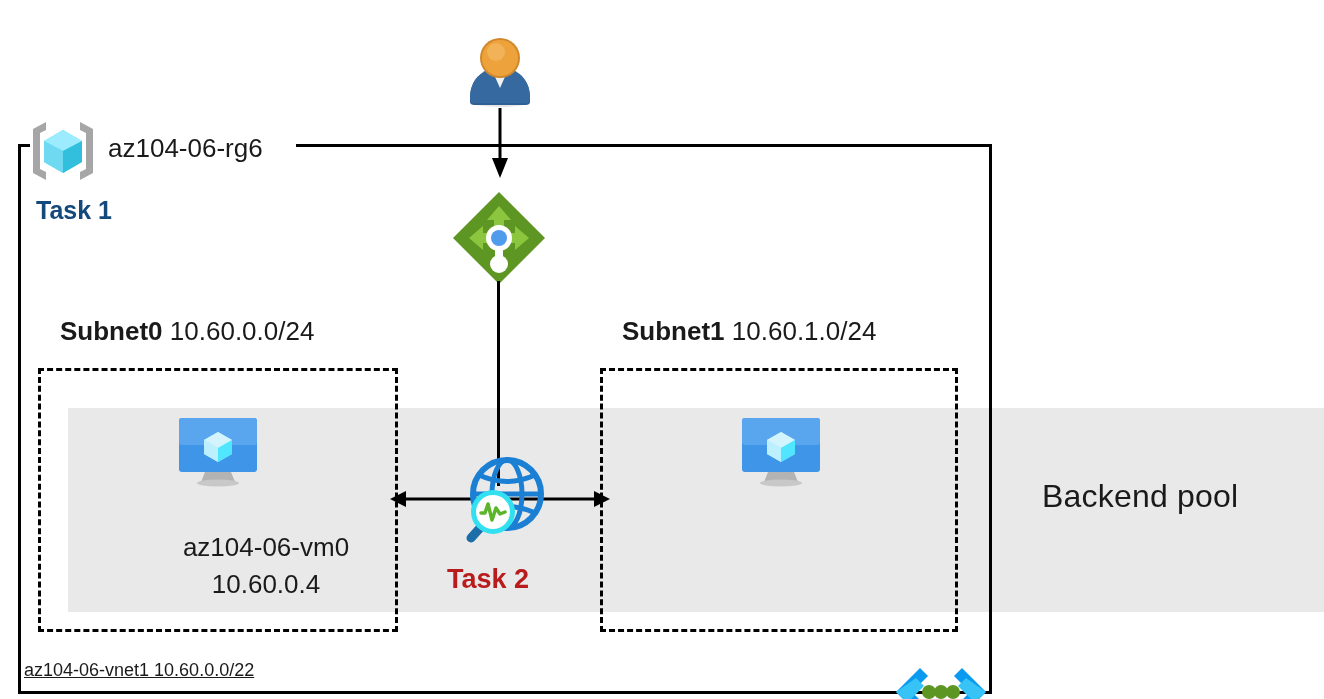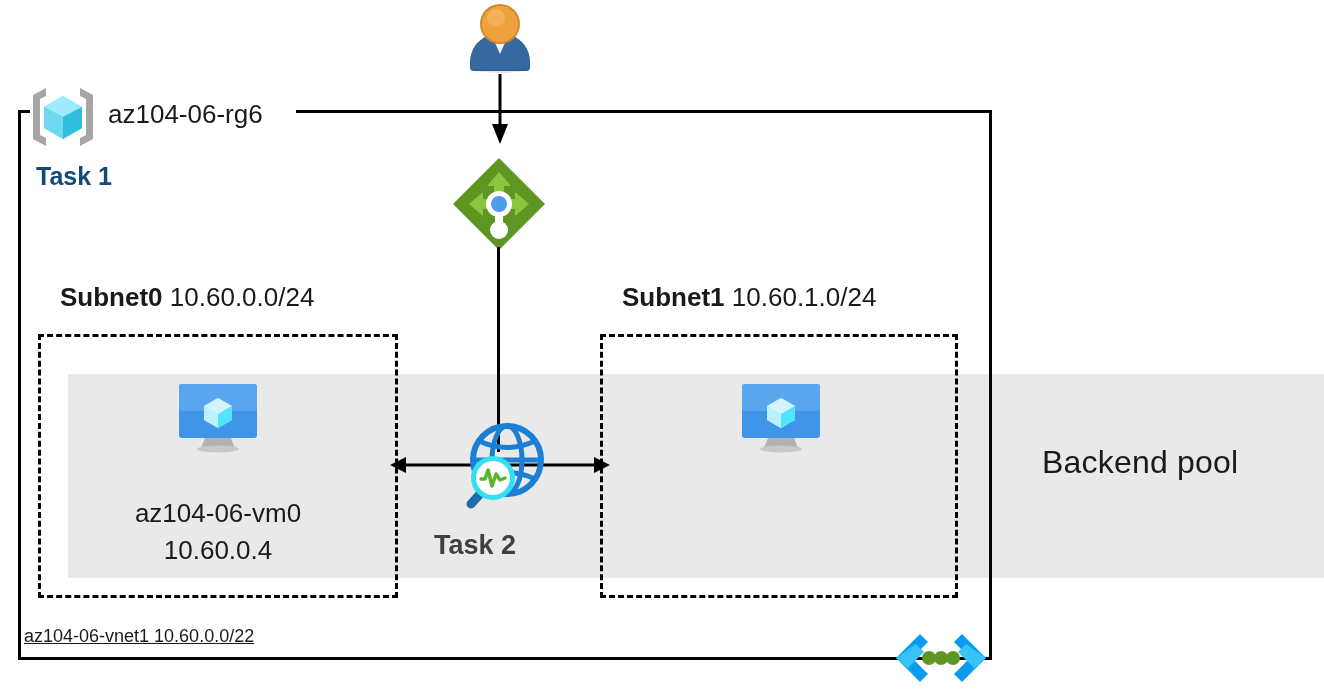--- a/index.html
+++ b/index.html
@@ -8,21 +8,21 @@
     background: #ffffff;
   }
   #stage {
     position: relative;
     width: 1324px;
     height: 699px;
     background: #ffffff;
     font-family: "Liberation Sans", sans-serif;
     overflow: hidden;
   }
-  .abs { position: absolute; }
+  .abs { position: absolute; margin-top: 34px; }
 
   
   #backend-band {
     left: 68px;
     top: 374px;
     width: 1256px;
     height: 204px;
     background: #e9e9e9;
   }
   #backend-pool-label {
@@ -116,32 +116,33 @@
   
   .vm-icon { width: 82px; height: 72px; }
   #vm0-icon { left: 177px; top: 382px; }
   #vm1-icon { left: 740px; top: 382px; }
   .vm-label {
     font-size: 26px;
     color: #1a1a1a;
     line-height: 37px;
     text-align: center;
     white-space: nowrap;
+    padding-left: 48px;
   }
   #vm0-label { left: 68px; top: 495px; width: 300px; }
   #vm1-label { left: 630px; top: 495px; width: 300px; }
 
   
   #nw-icon { left: 455px; top: 420px; width: 100px; height: 96px; }
   #task2-label {
-    left: 434px;
+    left: 447px;
     top: 530px;
     font-size: 27px;
     font-weight: bold;
-    color: #404040;
+    color: #b91c1c;
     white-space: nowrap;
   }
   
   #arrow-left  { left: 390px; top: 452px; width: 118px; height: 26px; }
   #arrow-right { left: 492px; top: 452px; width: 118px; height: 26px; }
 
   
   #vnet-label {
     left: 24px;
     top: 626px;

